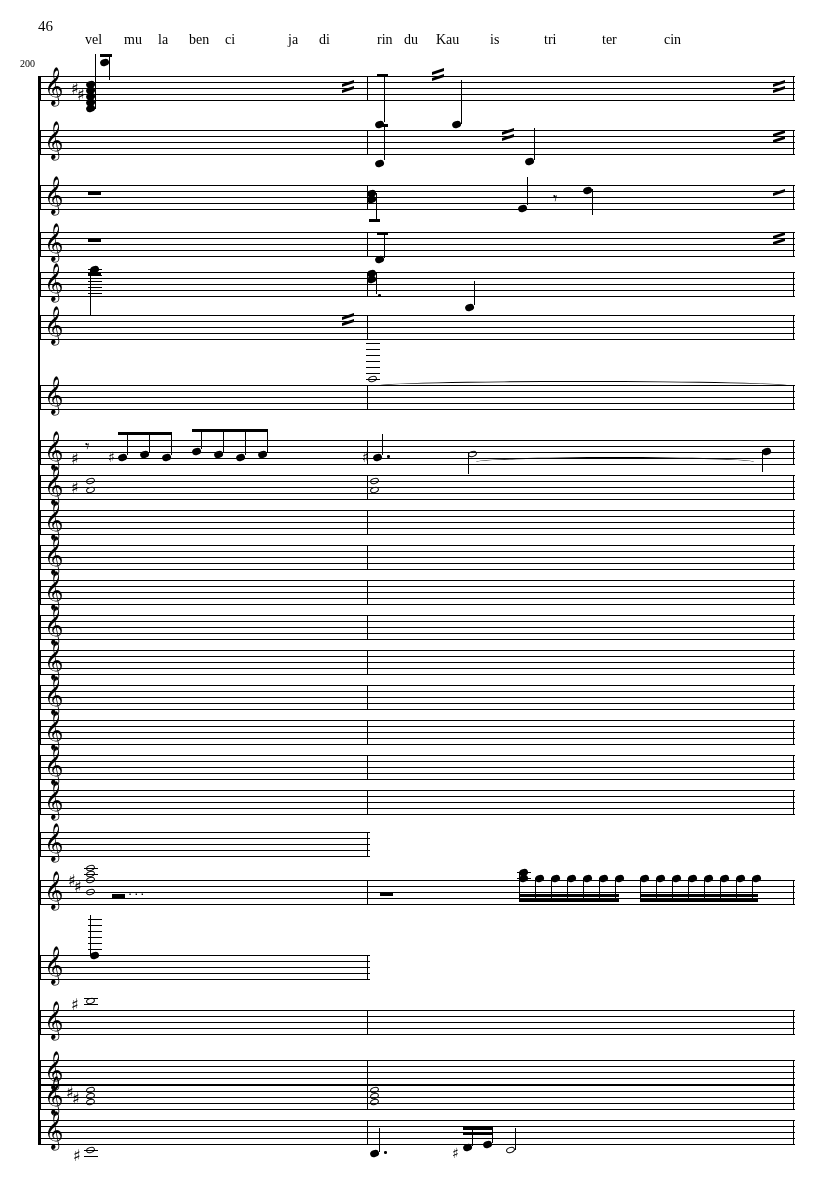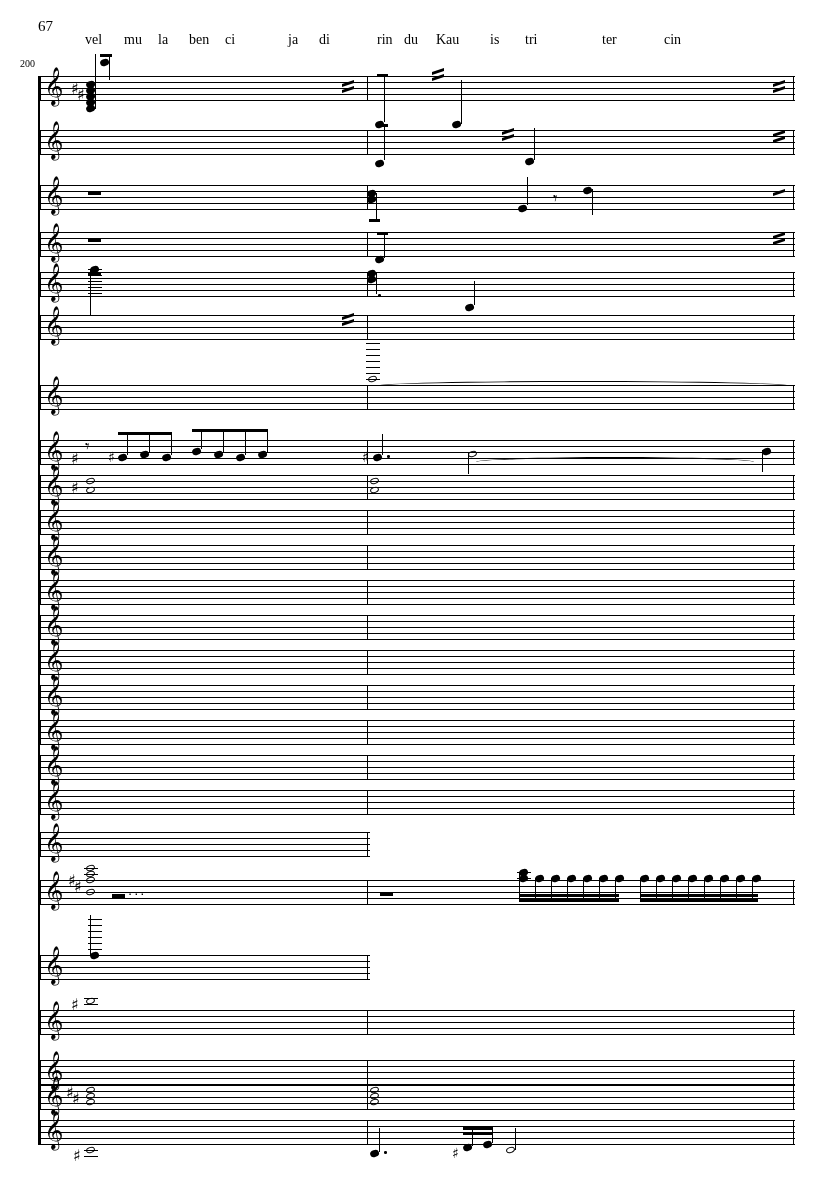--- a/index.html
+++ b/index.html
@@ -39,35 +39,35 @@
   .accid{position:absolute;font-size:14px;line-height:14px;font-family:"DejaVu Sans",sans-serif;}
   .tie{position:absolute;border-top:1.3px solid #000;border-radius:50%;height:9px;}
   .dots{position:absolute;font-size:13px;letter-spacing:2px;font-family:"DejaVu Sans",sans-serif;}
   .tremolo{position:absolute;height:2.6px;background:#000;transform:skewY(-18deg);}
 </style>
 </head>
 <body>
 
 <div id="sheet">
 
-  <div class="page-number">67</div>
+  <div class="page-number">46</div>
   <div class="measure-number">200</div>
 
   <div class="lyric" style="left:85px">vel</div>
   <div class="lyric" style="left:124px">mu</div>
   <div class="lyric" style="left:158px">la</div>
   <div class="lyric" style="left:189px">ben</div>
   <div class="lyric" style="left:225px">ci</div>
   <div class="lyric" style="left:288px">ja</div>
   <div class="lyric" style="left:319px">di</div>
   <div class="lyric" style="left:377px">rin</div>
   <div class="lyric" style="left:404px">du</div>
   <div class="lyric" style="left:436px">Kau</div>
   <div class="lyric" style="left:490px">is</div>
-  <div class="lyric" style="left:525px">tri</div>
+  <div class="lyric" style="left:544px">tri</div>
   <div class="lyric" style="left:602px">ter</div>
   <div class="lyric" style="left:664px">cin</div>
 
   <div class="staff" style="top:76px">
     <div class="line l0"></div>
     <div class="line l1"></div>
     <div class="line l2"></div>
     <div class="line l3"></div>
     <div class="line l4"></div>
     <div class="clef" style="left:4px;top:-7px">𝄞</div>

